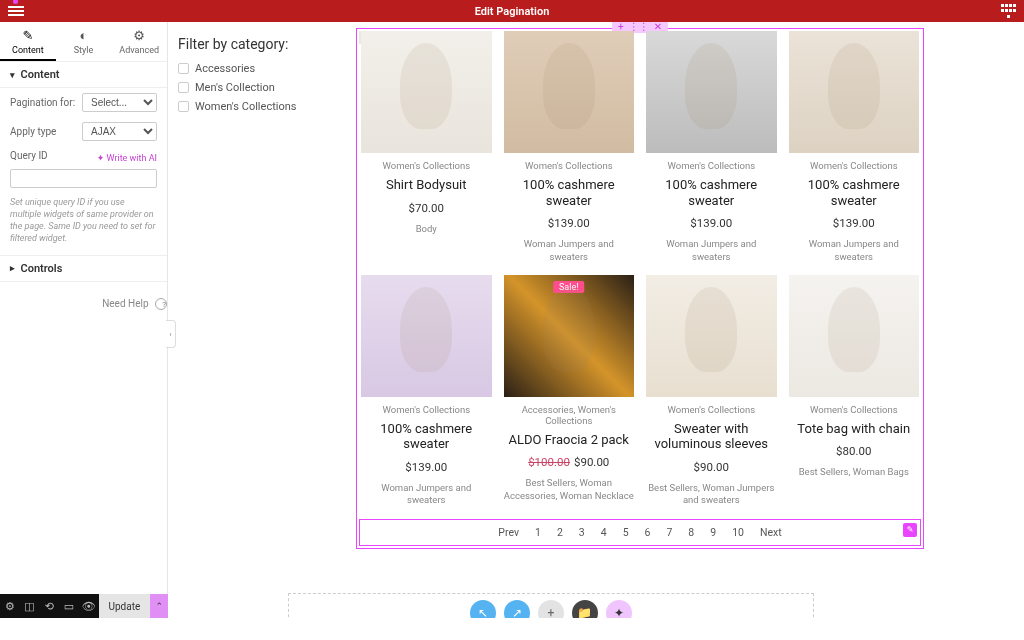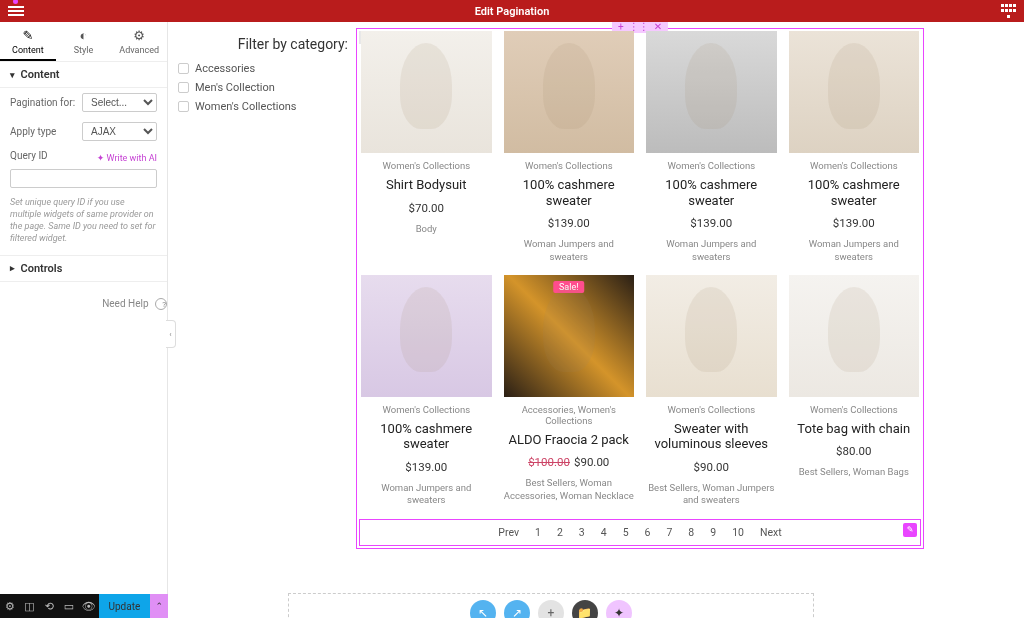--- a/index.html
+++ b/index.html
@@ -38,28 +38,28 @@
 
 .need-help { text-align: right; padding: 16px 0; font-size: 10px; color: #888; }
 .need-help .q { display: inline-block; width: 12px; height: 12px; border: 1px solid #aaa; border-radius: 50%; font-size: 8px; line-height: 11px; margin-left: 4px; }
 
 .collapse-handle { position: absolute; right: -9px; top: 50%; width: 10px; height: 28px; background: #fff; border: 1px solid #ddd; border-left: none; border-radius: 0 4px 4px 0; display: flex; align-items: center; justify-content: center; cursor: pointer; font-size: 8px; color: #888; }
 
 
 .sidebar-bottom { position: absolute; bottom: 0; left: 0; width: 168px; height: 24px; background: #111; display: flex; align-items: center; }
 .sidebar-bottom .btn { width: 20px; height: 24px; display: flex; align-items: center; justify-content: center; color: #bbb; cursor: pointer; font-size: 11px; }
 .sidebar-bottom .spacer { flex: 1; }
-.update-btn { background: #0ea5e9; color: #333; height: 24px; display: flex; align-items: center; padding: 0 10px; font-size: 10px; cursor: pointer; }
+.update-btn { background: #e5e5e5; color: #333; height: 24px; display: flex; align-items: center; padding: 0 10px; font-size: 10px; cursor: pointer; }
 .update-expand { width: 18px; height: 24px; background: #e08ff5; display: flex; align-items: center; justify-content: center; font-size: 9px; color: #333; cursor: pointer; }
 
 
 .canvas { flex: 1; padding: 6px 100px 10px 10px; position: relative; overflow: hidden; }
 .canvas-inner { display: flex; gap: 8px; }
 .filters { width: 170px; padding-top: 8px; }
-.filters h3 { font-size: 14px; font-weight: 400; margin-bottom: 10px; color: #333; text-align: right; }
+.filters h3 { font-size: 14px; font-weight: 400; margin-bottom: 10px; color: #333; }
 .chk { display: flex; align-items: center; gap: 6px; margin-bottom: 6px; font-size: 11px; color: #555; cursor: pointer; }
 .chk .box { width: 11px; height: 11px; border: 1px solid #ccc; border-radius: 2px; }
 
 .content-area { flex: 1; border: 1px solid #e945ff; position: relative; padding: 2px; }
 .content-controls { position: absolute; top: -9px; left: 50%; transform: translateX(-50%); background: #f5c9ff; border-radius: 3px; padding: 1px 6px; display: flex; gap: 5px; font-size: 10px; color: #c642d4; }
 .content-controls span { cursor: pointer; }
 .content-drag { position: absolute; top: 2px; left: 2px; width: 13px; height: 13px; background: #e8e8e8; color: #888; display: flex; align-items: center; justify-content: center; font-size: 8px; cursor: grab; }
 
 .products { display: grid; grid-template-columns: repeat(4, 1fr); gap: 12px; padding: 0 2px; }
 .product { text-align: center; }

